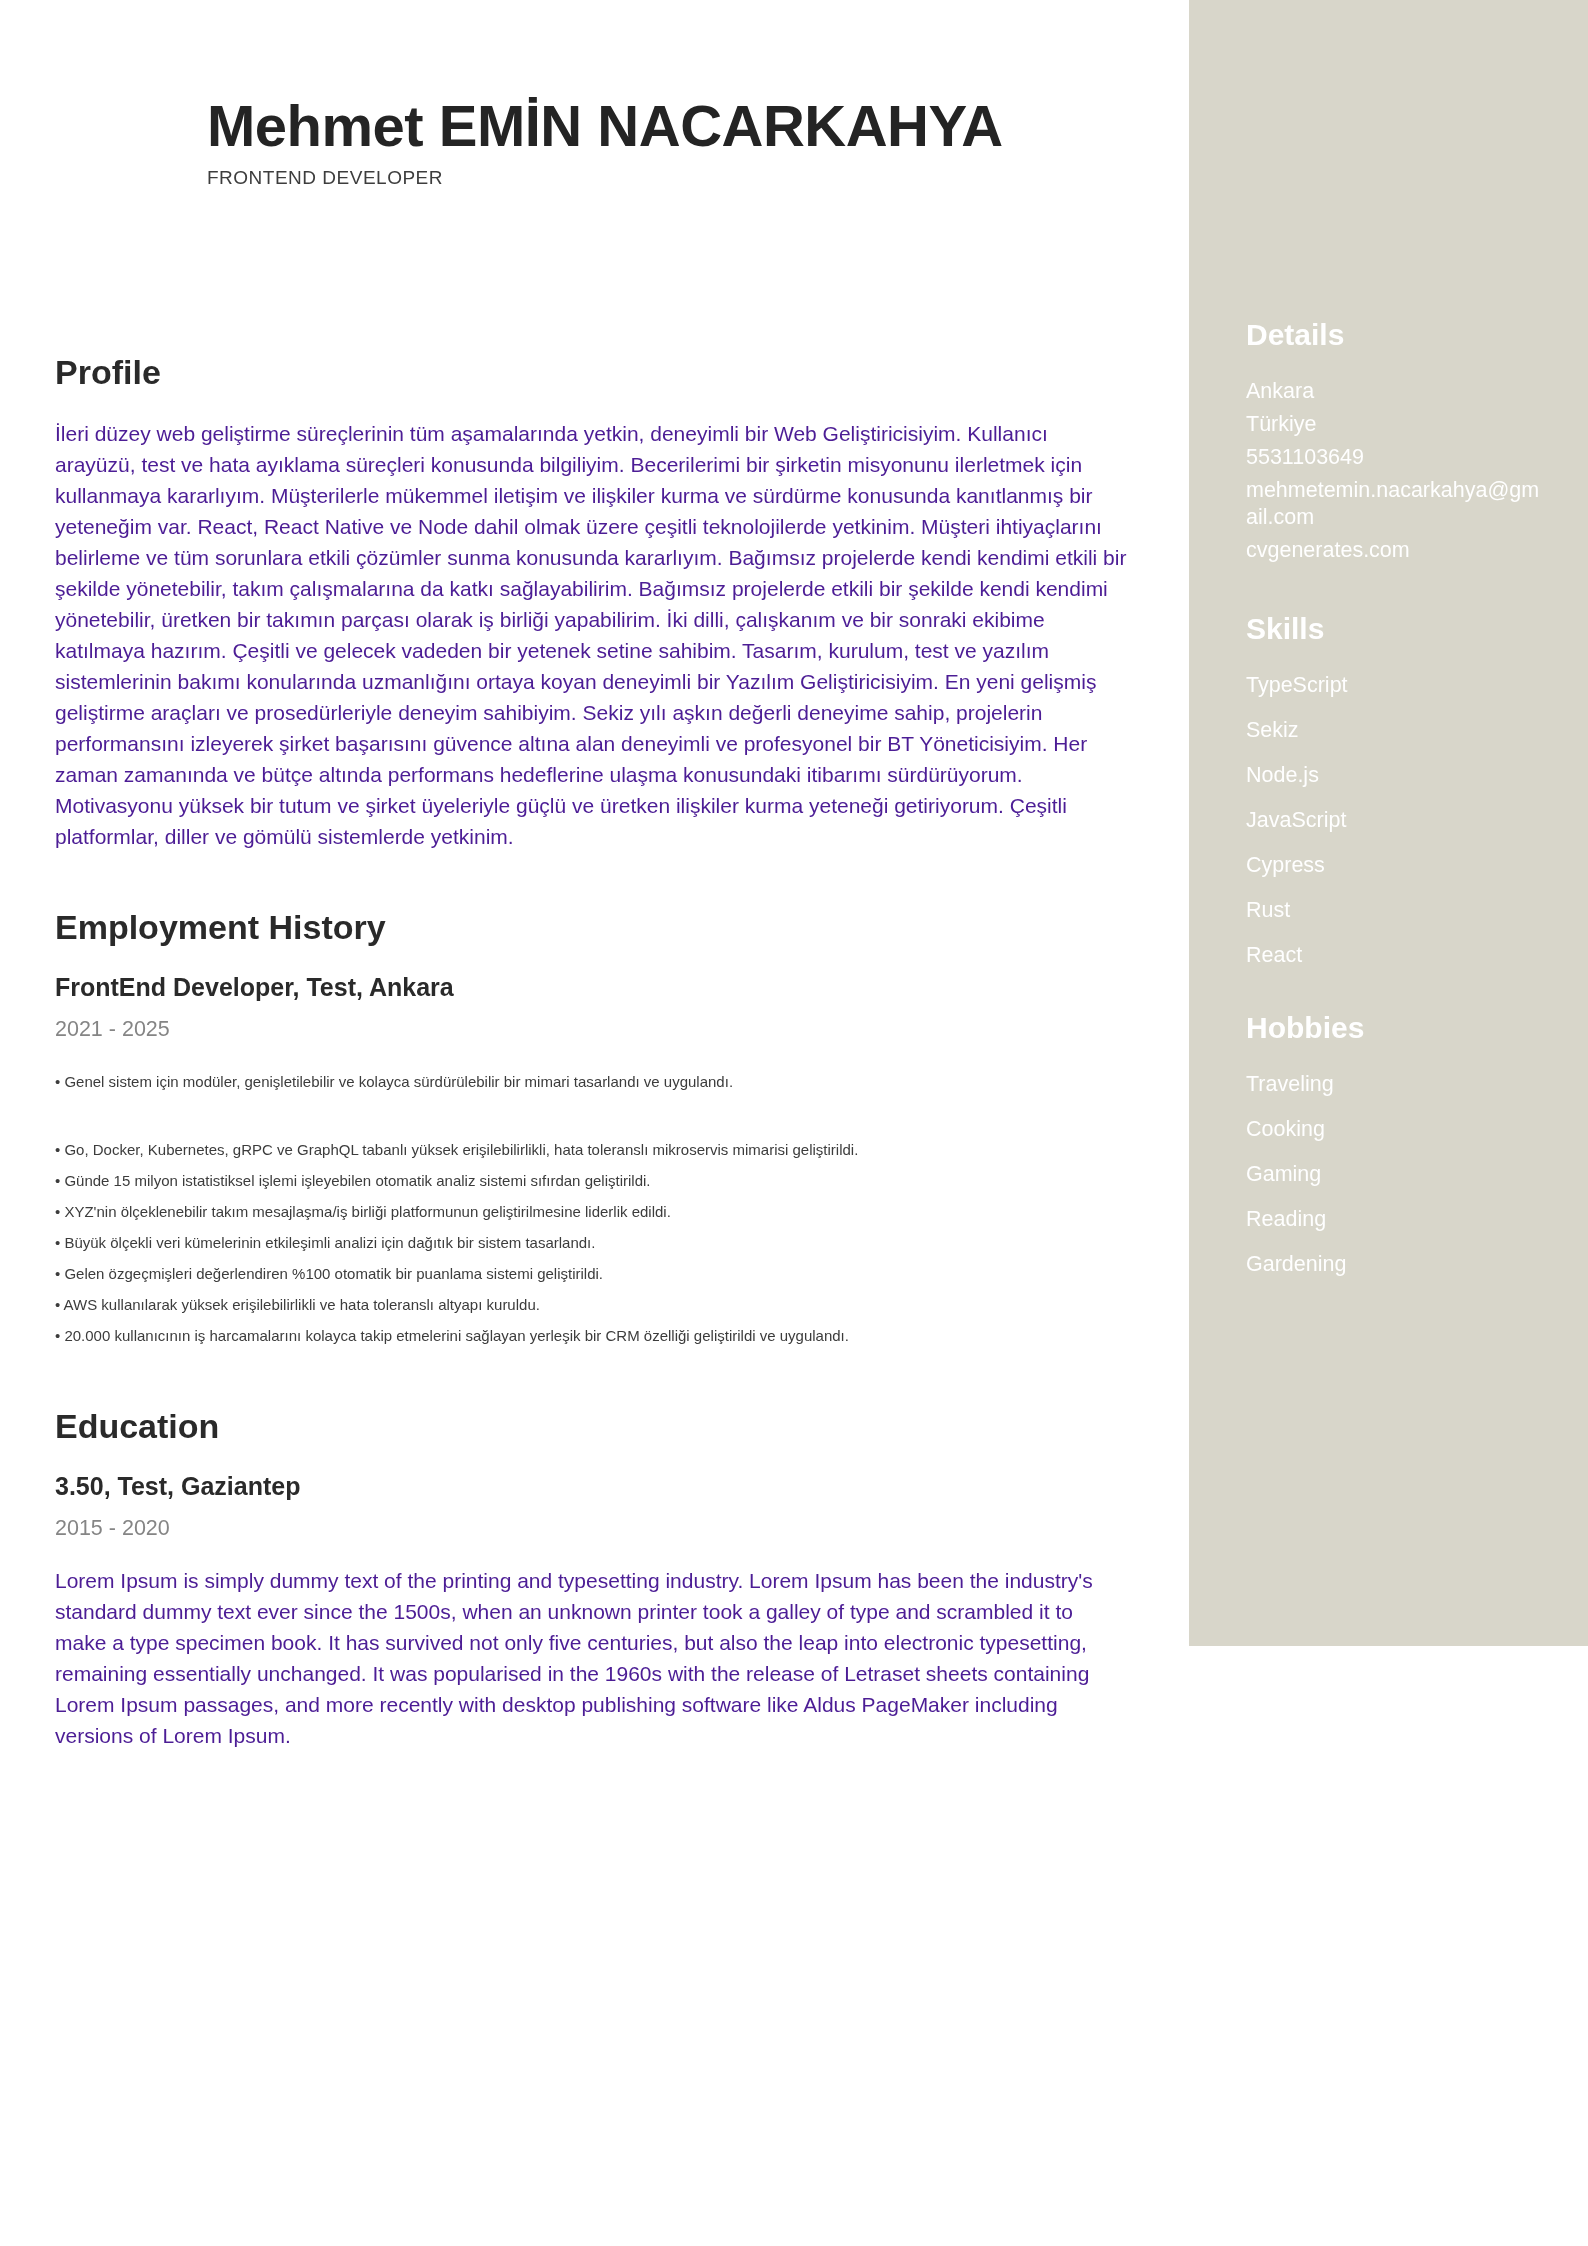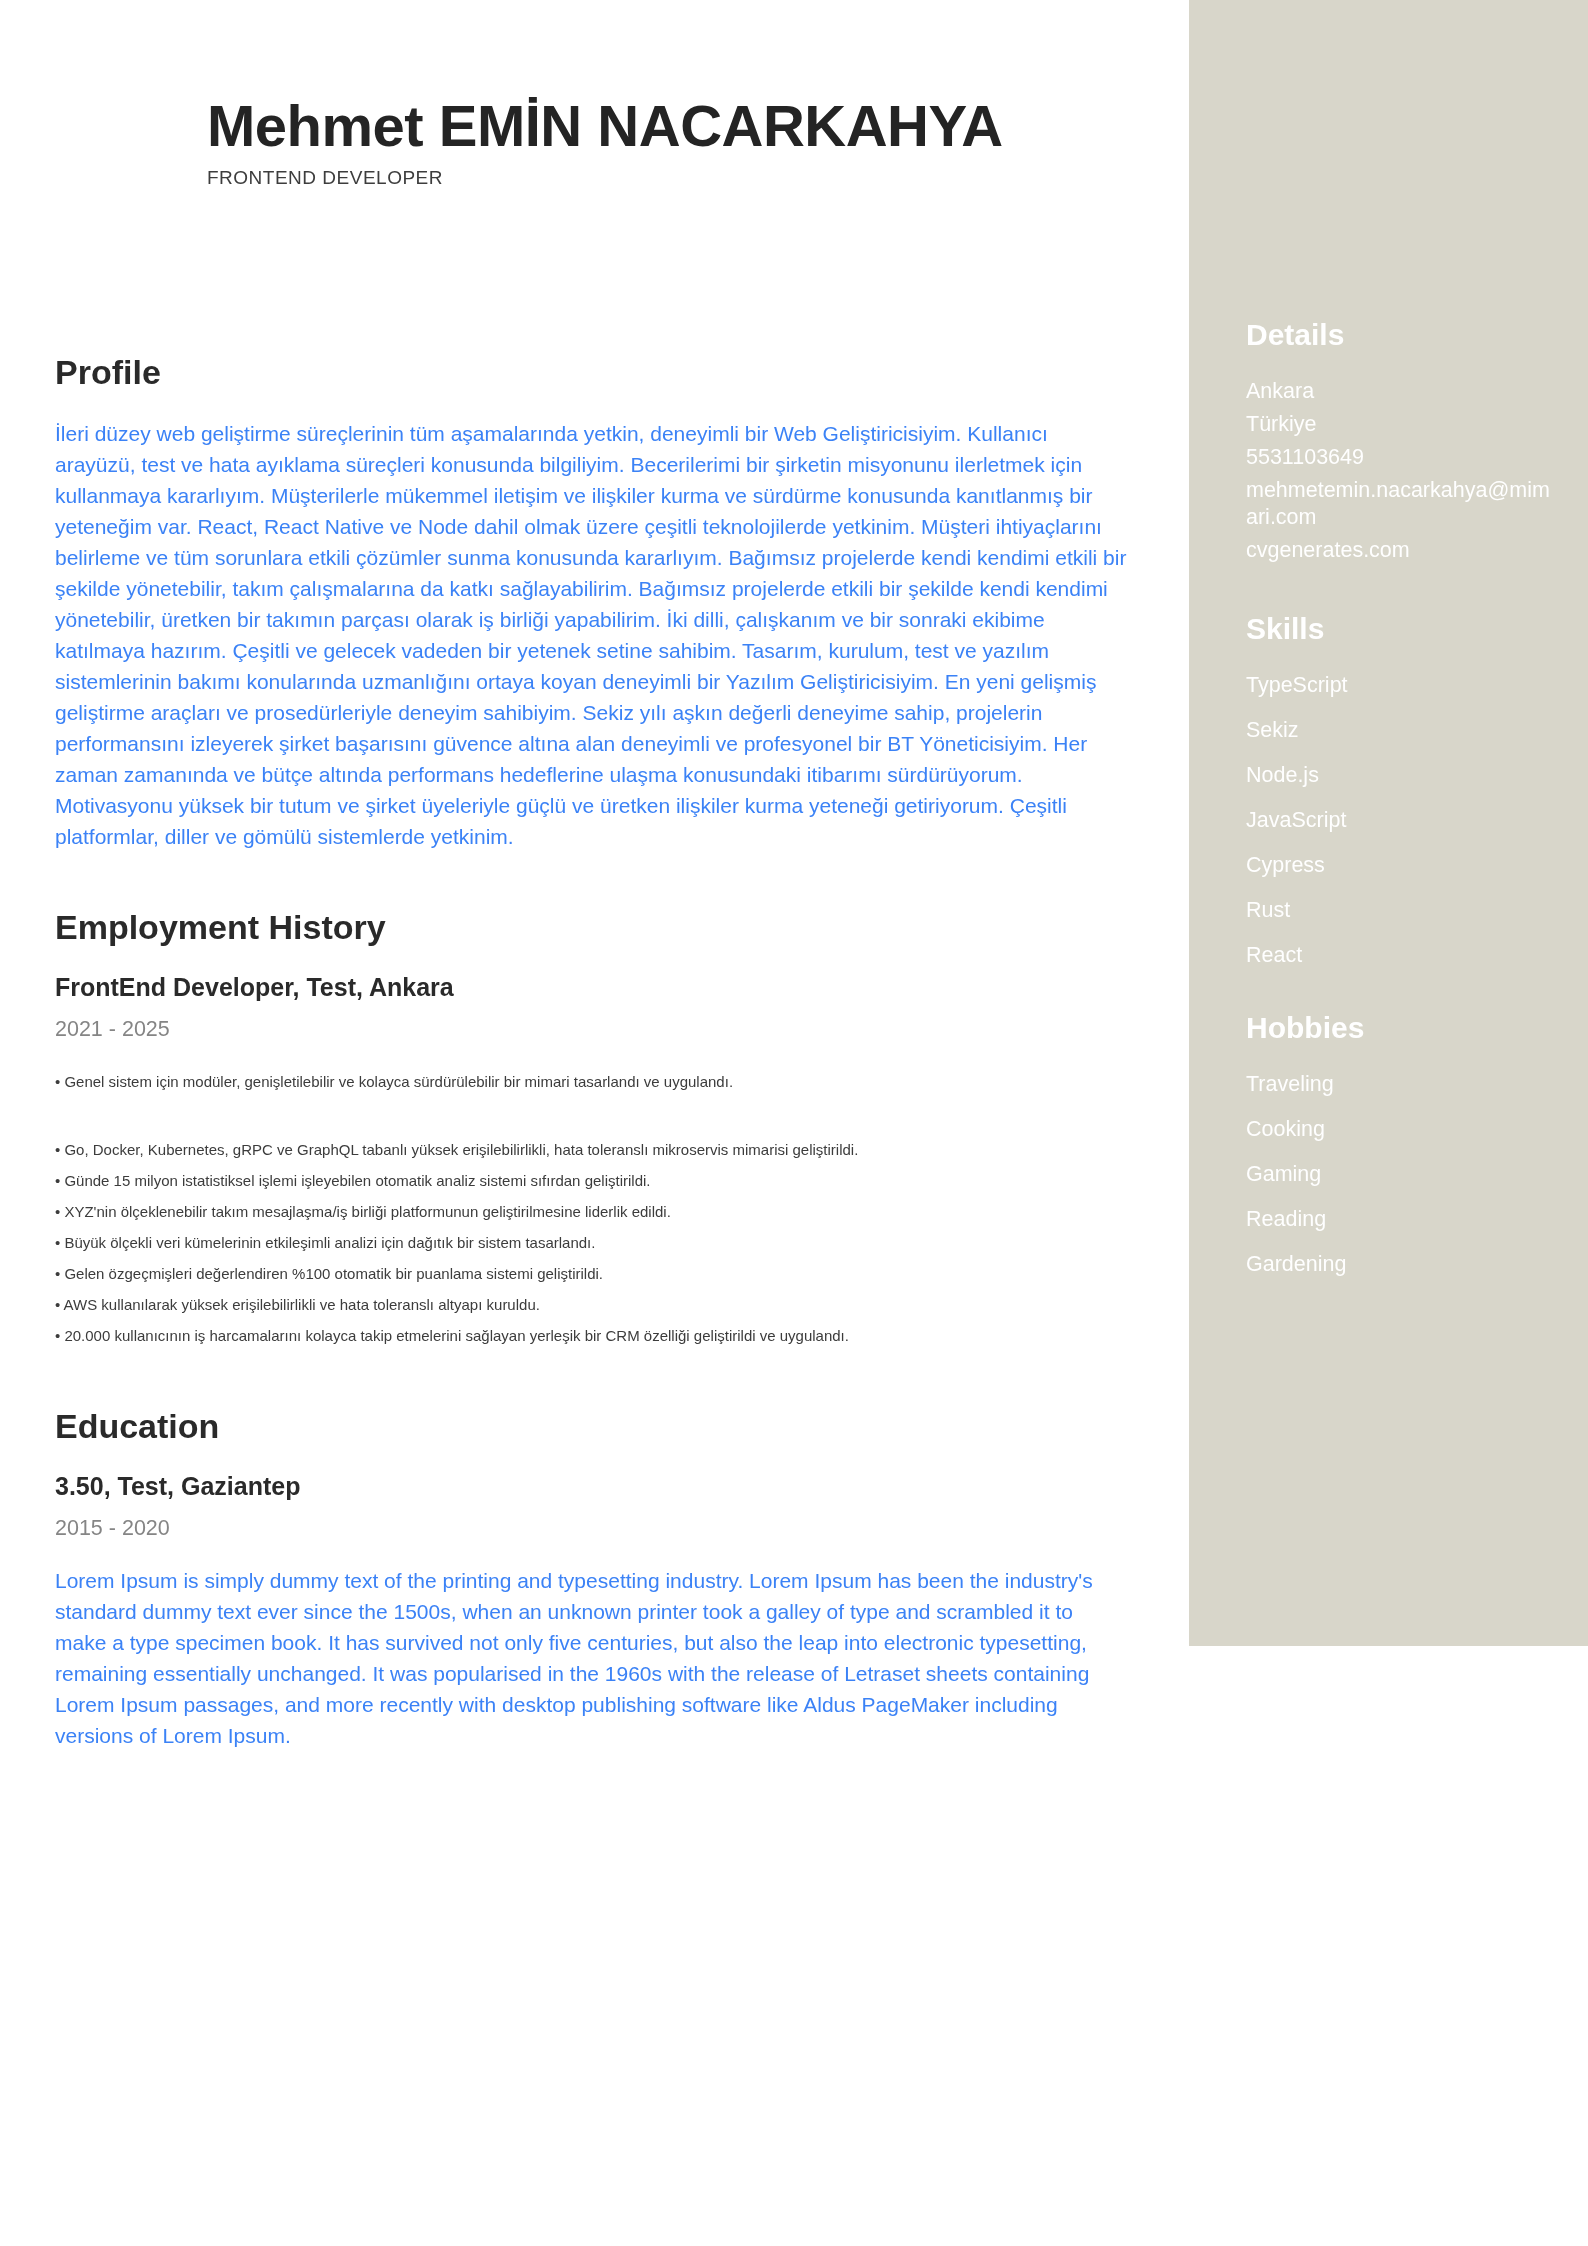--- a/index.html
+++ b/index.html
@@ -22,21 +22,21 @@
   }
   .person-title { margin-top: 8px; font-size: 19px; color: #3d3d3d; letter-spacing: 0.5px; }
 
   .section-heading {
     margin: 0 0 26px 0; font-size: 34px; font-weight: bold; color: #2a2a2a;
   }
   .profile-section .section-heading { margin-top: 164px; }
   .employment-section .section-heading { margin-top: 56px; }
   .education-section .section-heading { margin-top: 56px; }
 
-  .body-text { margin: 0; font-size: 21px; line-height: 31px; color: #3b82f6; }
+  .body-text { margin: 0; font-size: 21px; line-height: 31px; color: #4c1d95; }
 
   .job-title { margin: 0 0 14px 0; font-size: 25px; font-weight: bold; color: #2a2a2a; }
   .date-range { font-size: 21.5px; line-height: 26px; color: #858585; margin: 0 0 24px 0; }
 
   .bullets p { margin: 0; font-size: 15px; line-height: 31px; color: #3c3c3c; }
   .bullets p:nth-of-type(1) { margin-bottom: 37px; }
 
   
   .sidebar {
     position: absolute; left: 1189px; top: 0; width: 399px; height: 1646px;
@@ -106,21 +106,21 @@
     <section class="sidebar-section-details">
       <h2 class="sidebar-heading">Details</h2>
       <ul class="sidebar-list details-list">
 
           <li>Ankara</li>
 
           <li>Türkiye</li>
 
           <li>5531103649</li>
 
-          <li>mehmetemin.nacarkahya@mimari.com</li>
+          <li>mehmetemin.nacarkahya@gmail.com</li>
 
           <li>cvgenerates.com</li>
         </ul>
     </section>
 
     <section class="sidebar-section-skills">
       <h2 class="sidebar-heading">Skills</h2>
       <ul class="sidebar-list skills-list">
 
           <li>TypeScript</li>

